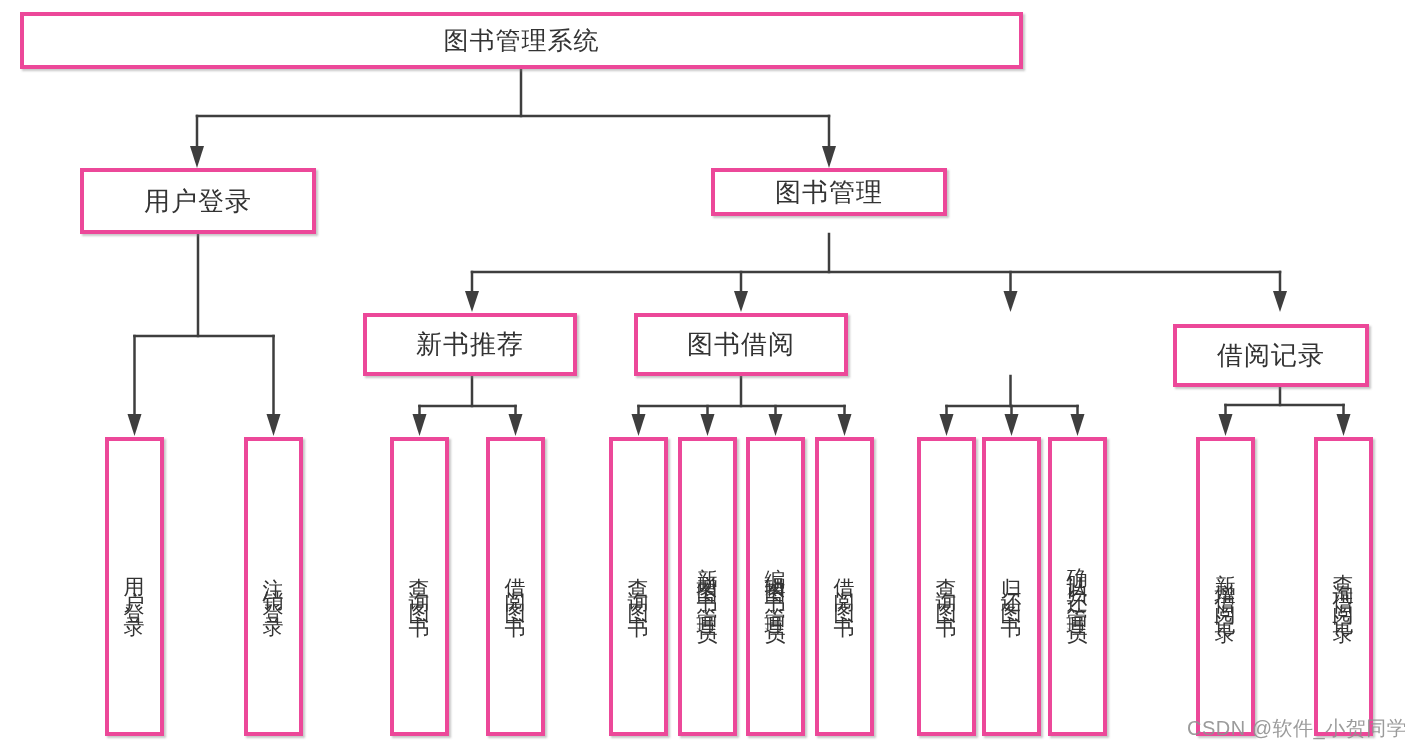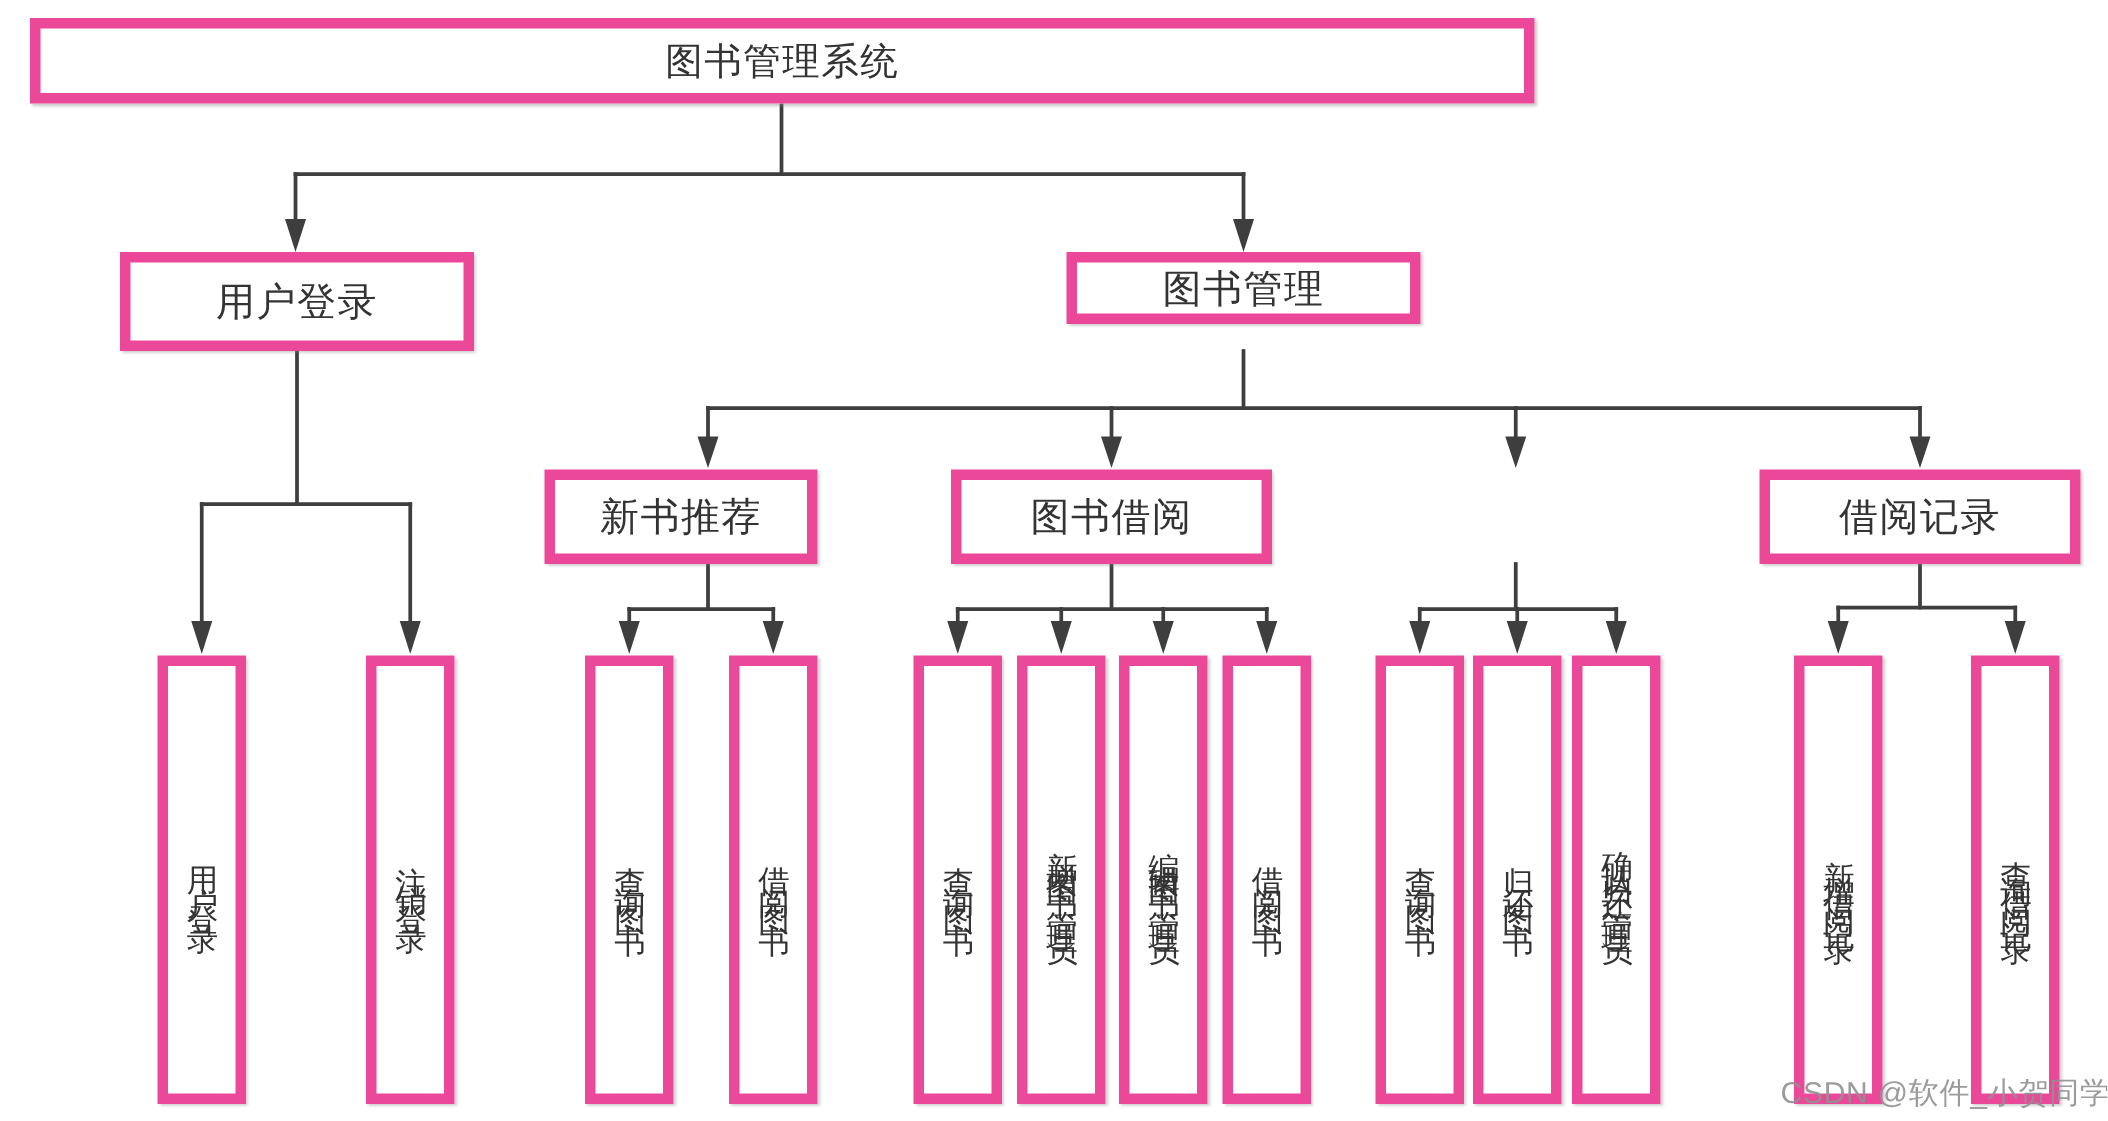--- a/index.html
+++ b/index.html
@@ -9,21 +9,21 @@
     width: 1405px;
     height: 747px;
     background: #ffffff;
     font-family: "Liberation Sans", "DejaVu Sans", sans-serif;
     overflow: hidden;
   }
   svg.wires { position: absolute; left: 0; top: 0; }
   .box {
     position: absolute;
     background: #ffffff;
-    border: 7px solid #ec4899;
+    border: 4px solid #ec4899;
     color: #333333;
     display: flex;
     align-items: center;
     justify-content: center;
     box-shadow: 1.5px 1.5px 2px rgba(130,130,130,0.45);
   }
   .hbox { font-size: 26px; letter-spacing: 1px; white-space: nowrap; }
   .hbox.title { font-size: 25px; }
   .vbox {
     top: 437px;
@@ -128,23 +128,23 @@
       <line x1="1343.5" y1="405" x2="1343.5" y2="418"></line>
       <polygon points="1336.5,414 1350.5,414 1343.5,436" stroke="none"></polygon>
     </g>
   </svg>
 
   <div class="box hbox title" style="left:20px; top:12px; width:1003px; height:57px">图书管理系统</div>
 
   <div class="box hbox" style="left:80px; top:168px; width:236px; height:66px">用户登录</div>
   <div class="box hbox" style="left:711px; top:168px; width:236px; height:48px">图书管理</div>
 
-  <div class="box hbox" style="left:363px; top:313px; width:182px; height:63px">新书推荐</div>
+  <div class="box hbox" style="left:363px; top:313px; width:214px; height:63px">新书推荐</div>
   <div class="box hbox" style="left:634px; top:313px; width:214px; height:63px">图书借阅</div>
-  <div class="box hbox" style="left:1173px; top:313px; width:214px; height:63px">借阅记录</div>
+  <div class="box hbox" style="left:1173px; top:324px; width:196px; height:63px">借阅记录</div>
 
   <div class="box vbox" style="left:105px">用户登录</div>
   <div class="box vbox" style="left:244px">注销登录</div>
 
   <div class="box vbox" style="left:390px">查询图书</div>
   <div class="box vbox" style="left:486px">借阅图书</div>
 
   <div class="box vbox" style="left:609px">查询图书</div>
   <div class="box vbox long" style="left:678px">新增图书（管理员）</div>
   <div class="box vbox long" style="left:746px">编辑图书（管理员）</div>

